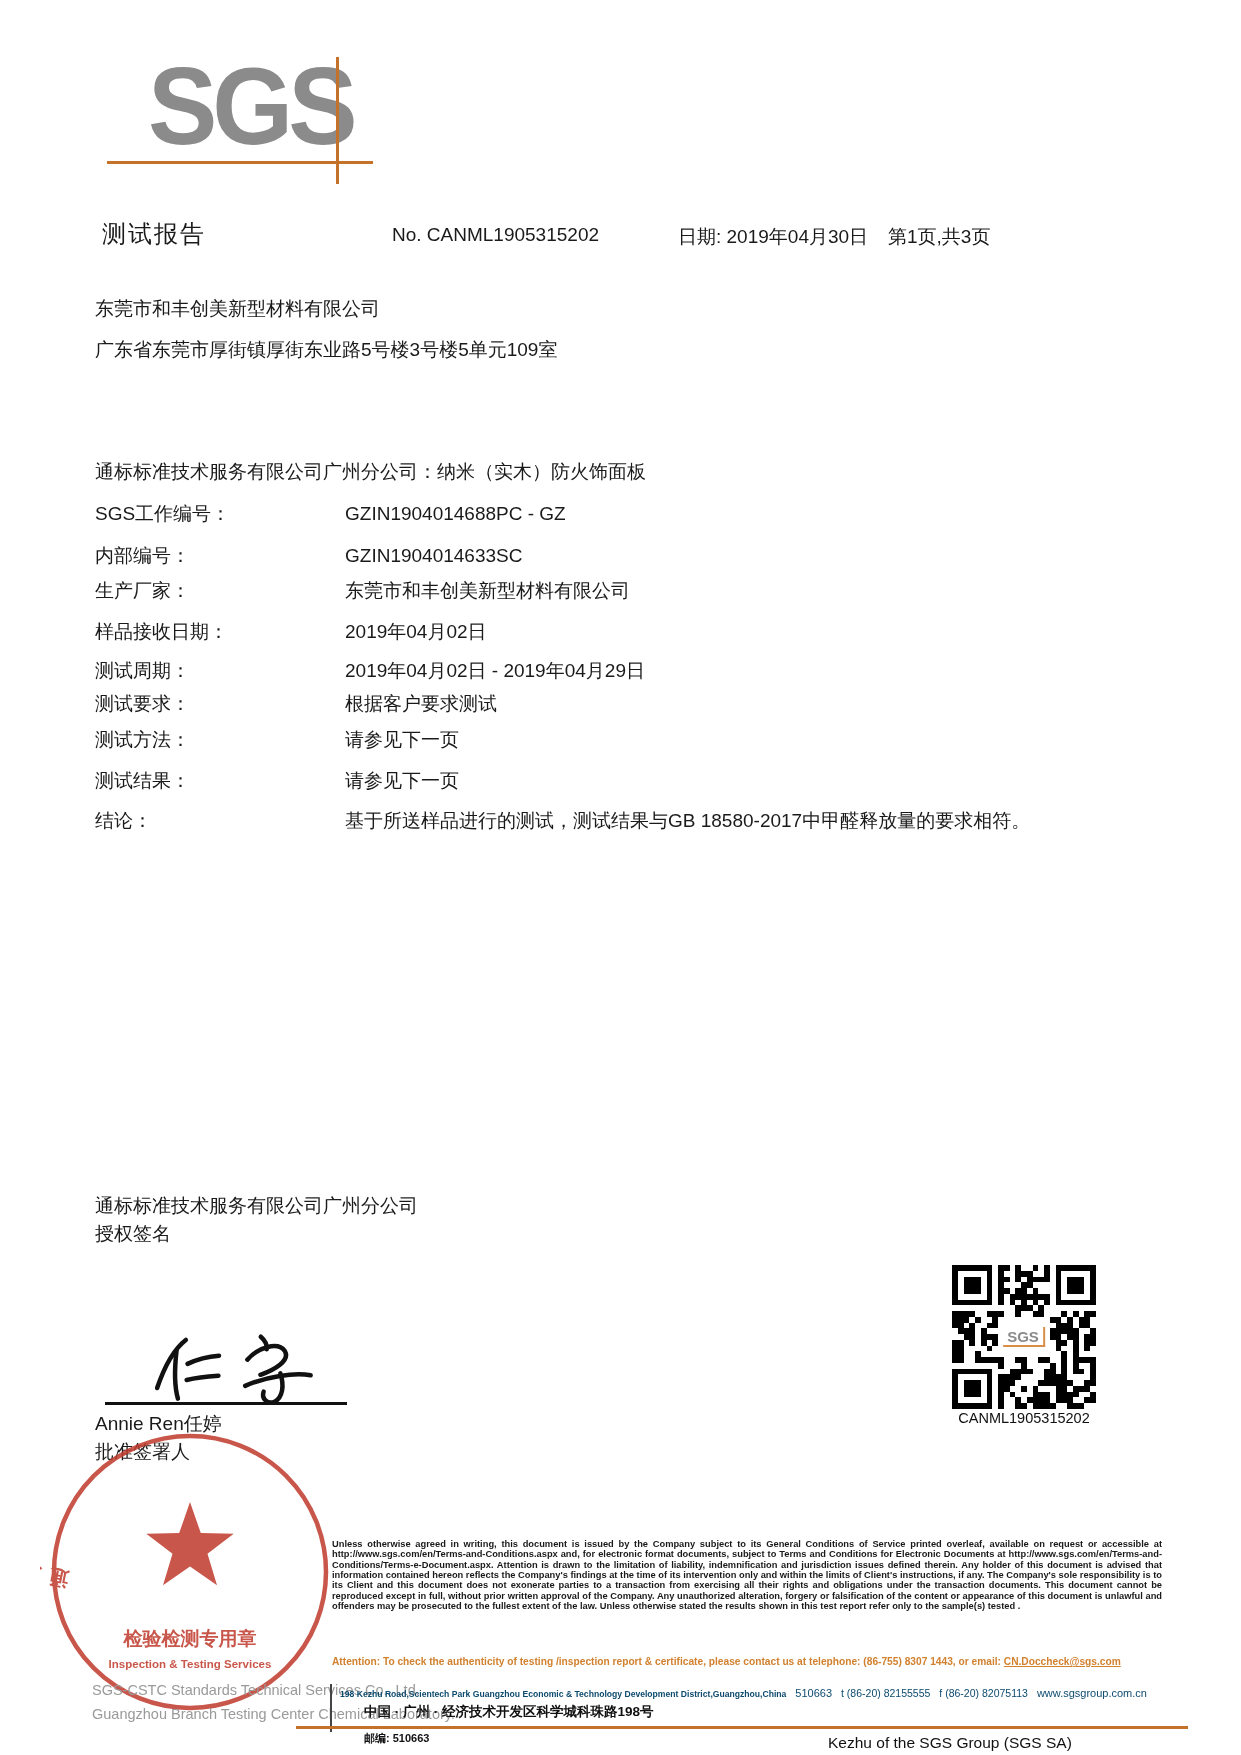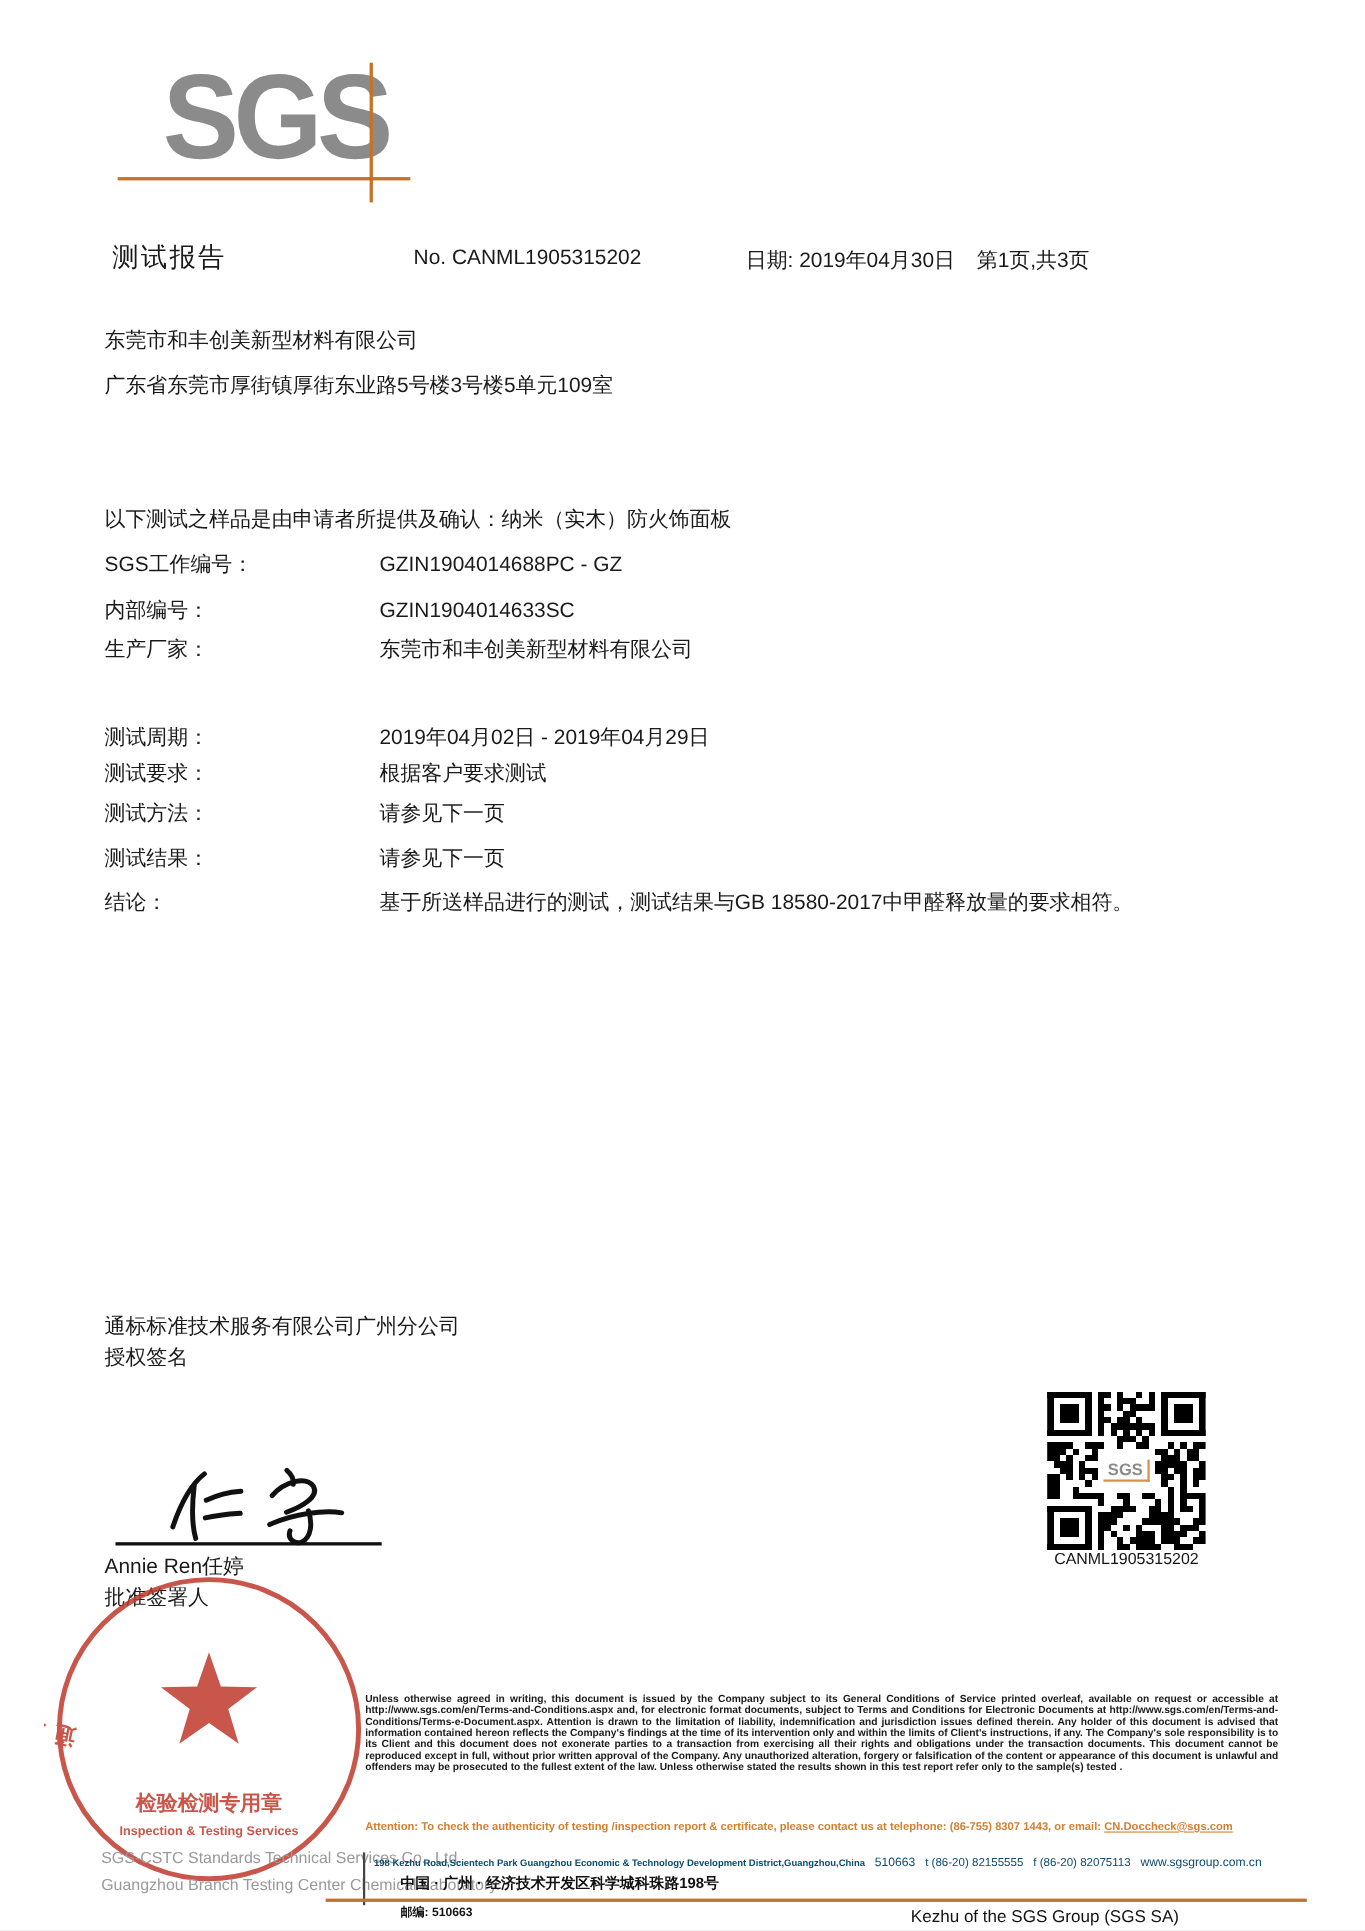--- a/index.html
+++ b/index.html
@@ -11,21 +11,21 @@
   .abs{position:absolute;}
   
   .logo-text{
     left:148px;top:52px;font-size:104px;font-weight:800;color:#8b8b8b;
     letter-spacing:-5px;line-height:1;transform:scaleY(1.05);transform-origin:top left;
   }
   .logo-hline{left:107px;top:161px;width:266px;height:3px;background:#c4722a;}
   .logo-vline{left:336px;top:57px;width:3px;height:127px;background:#c4722a;}
   
   .doc-title{left:102px;top:218px;font-size:24px;font-weight:normal;letter-spacing:2px;}
-  .report-no{left:376px;top:224px;font-size:19px;}
+  .report-no{left:392px;top:224px;font-size:19px;}
   .report-date{left:678px;top:224px;font-size:19px;}
   .pagination{left:888px;top:224px;font-size:19px;}
   
   .applicant-name{left:95px;top:296px;font-size:19px;}
   .applicant-address{left:95px;top:337px;font-size:19px;}
   .statement{left:95px;top:459px;font-size:19px;}
   
   .frow{left:95px;width:1060px;font-size:19px;line-height:30px;display:flex;}
   .frow .flabel{width:250px;flex:0 0 250px;}
   .frow .fvalue{width:800px;}
@@ -90,33 +90,37 @@
   <div class="abs logo-vline"></div>
 
   <div class="abs doc-title">测试报告</div>
   <div class="abs report-no">No. CANML1905315202</div>
   <div class="abs report-date">日期: 2019年04月30日</div>
   <div class="abs pagination">第1页,共3页</div>
 
   <div class="abs applicant-name">东莞市和丰创美新型材料有限公司</div>
   <div class="abs applicant-address">广东省东莞市厚街镇厚街东业路5号楼3号楼5单元109室</div>
 
-  <div class="abs statement">以下测试之样品是由申请者所提供及确认：纳米（实木）防火饰面板</div>
+  <div class="abs statement">通标标准技术服务有限公司广州分公司：纳米（实木）防火饰面板</div>
 
   <div class="abs frow" style="top:499px">
     <span class="flabel">SGS工作编号：</span>
     <span class="fvalue">GZIN1904014688PC - GZ</span>
   </div>
   <div class="abs frow" style="top:541px">
     <span class="flabel">内部编号：</span>
     <span class="fvalue">GZIN1904014633SC</span>
   </div>
   <div class="abs frow" style="top:576px">
     <span class="flabel">生产厂家：</span>
     <span class="fvalue">东莞市和丰创美新型材料有限公司</span>
+  </div>
+  <div class="abs frow" style="top:617px">
+    <span class="flabel">样品接收日期：</span>
+    <span class="fvalue">2019年04月02日</span>
   </div>
   <div class="abs frow" style="top:656px">
     <span class="flabel">测试周期：</span>
     <span class="fvalue">2019年04月02日 - 2019年04月29日</span>
   </div>
   <div class="abs frow" style="top:689px">
     <span class="flabel">测试要求：</span>
     <span class="fvalue">根据客户要求测试</span>
   </div>
   <div class="abs frow" style="top:725px">

